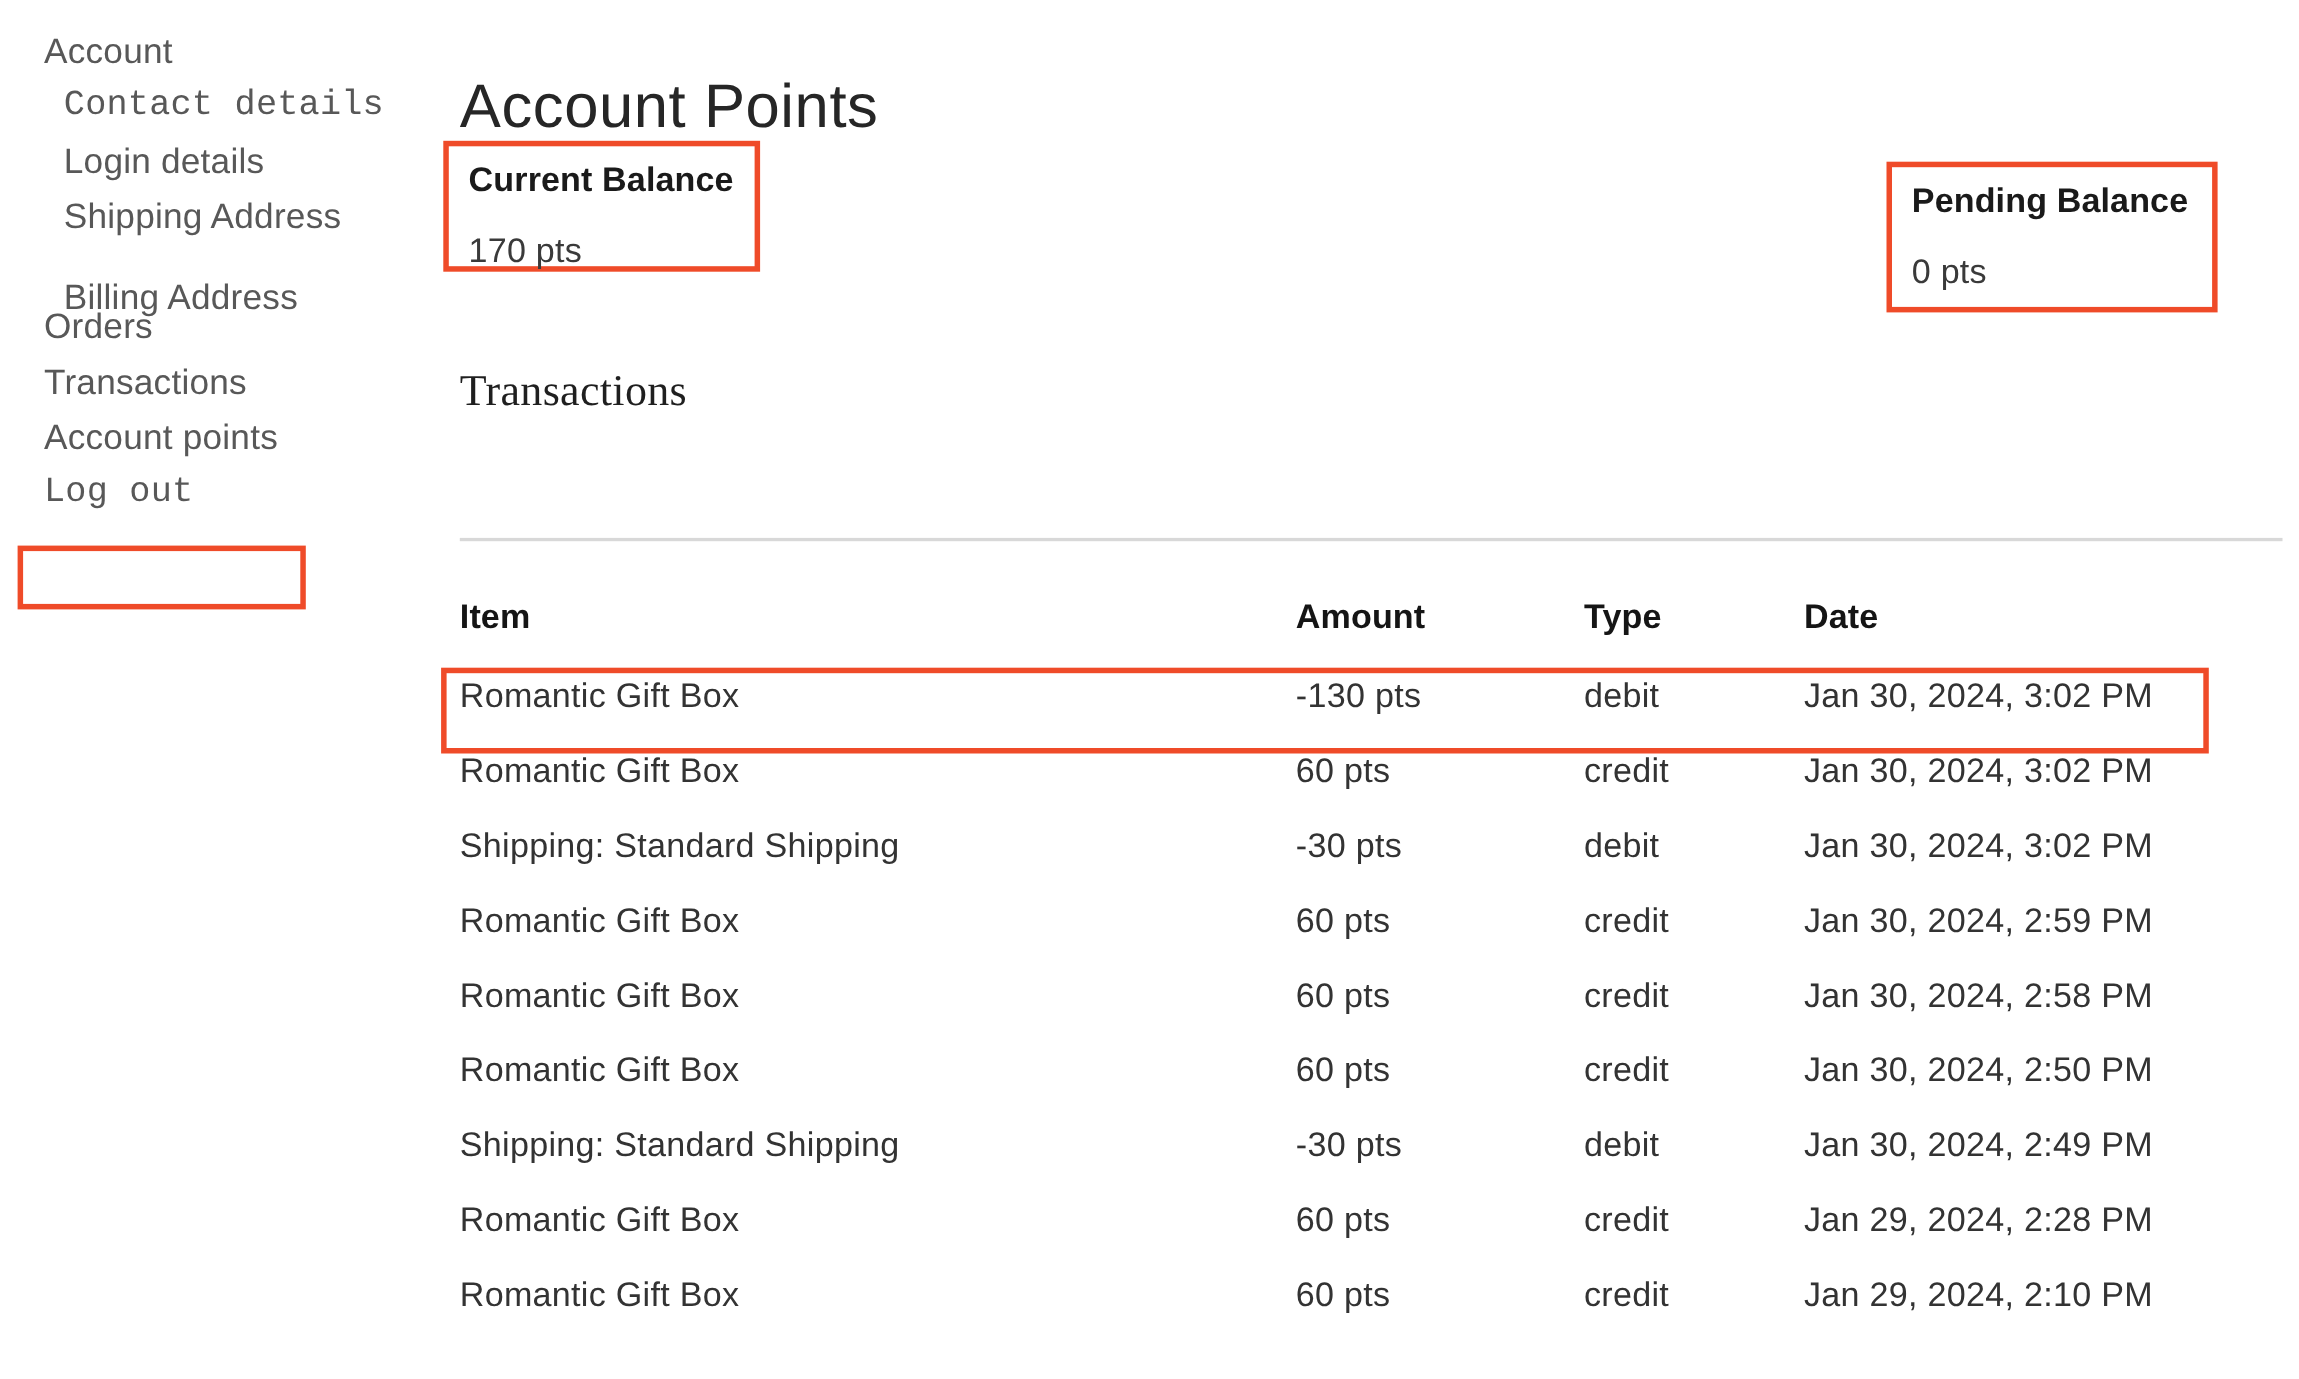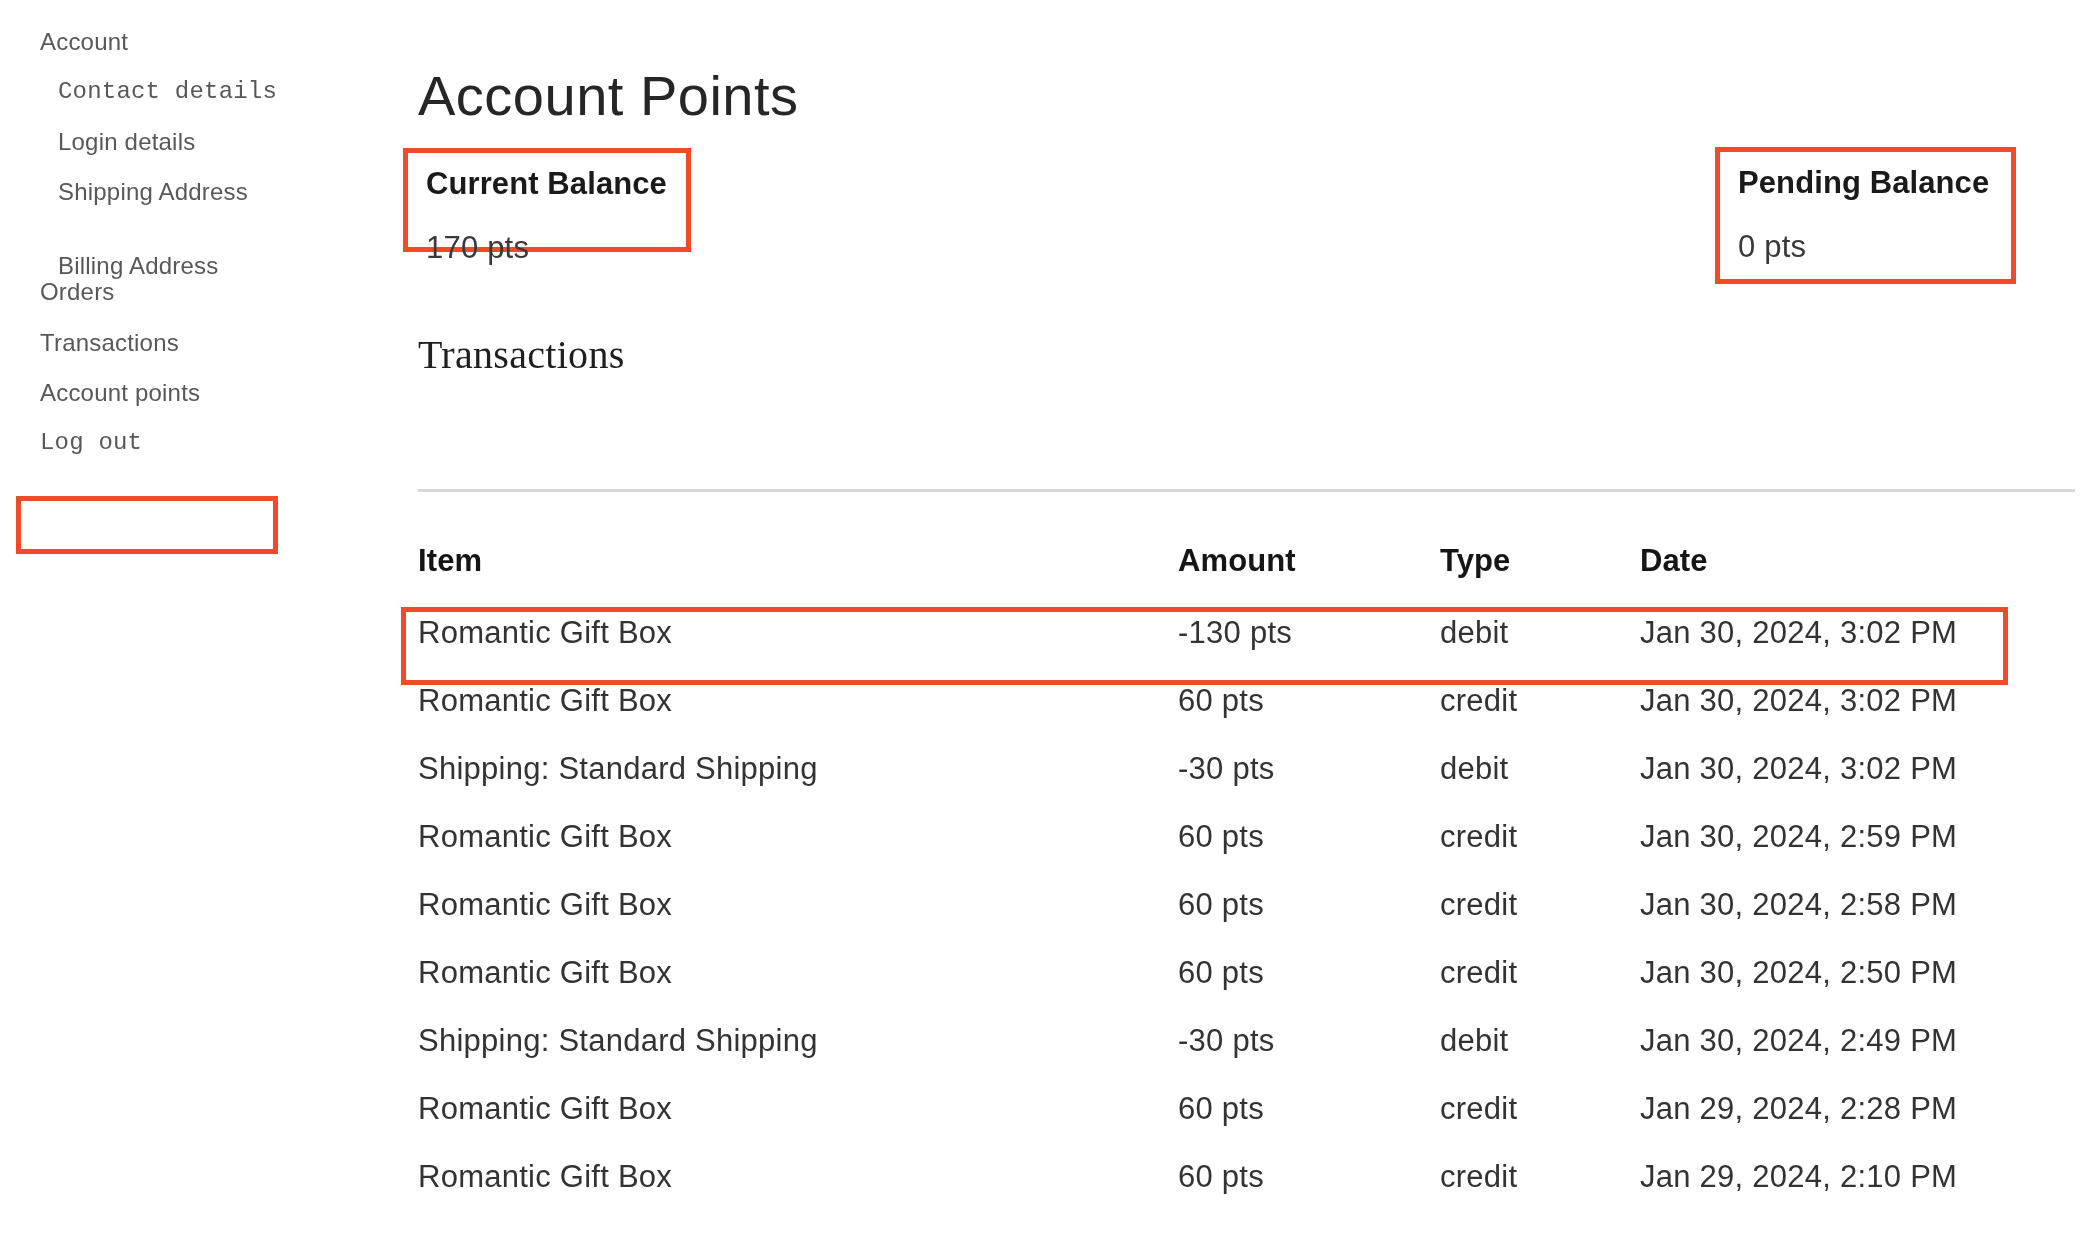--- a/index.html
+++ b/index.html
@@ -20,21 +20,21 @@
   #sidebar {
     position: absolute;
     left: 0;
     top: 0;
     width: 400px;
     height: 1254px;
   }
   .nav-item {
     position: absolute;
     left: 40px;
-    font-size: 24px;
+    font-size: 32px;
     font-weight: 300;
     color: #585858;
     letter-spacing: 0.2px;
     white-space: nowrap;
     line-height: 1;
   }
   .nav-item.sub {
     left: 58px;
   }
   .nav-highlight {
@@ -70,23 +70,23 @@
 
   
   .balance-card {
     position: absolute;
     box-sizing: border-box;
     border: 5px solid #EF4B29;
     background: transparent;
   }
   #current-balance-card {
     left: 3px;
-    top: 148px;
+    top: 128px;
     width: 288px;
-    height: 104px;
+    height: 119px;
   }
   #pending-balance-card {
     left: 1315px;
     top: 147px;
     width: 301px;
     height: 137px;
   }
   .balance-label {
     position: absolute;
     left: 18px;

